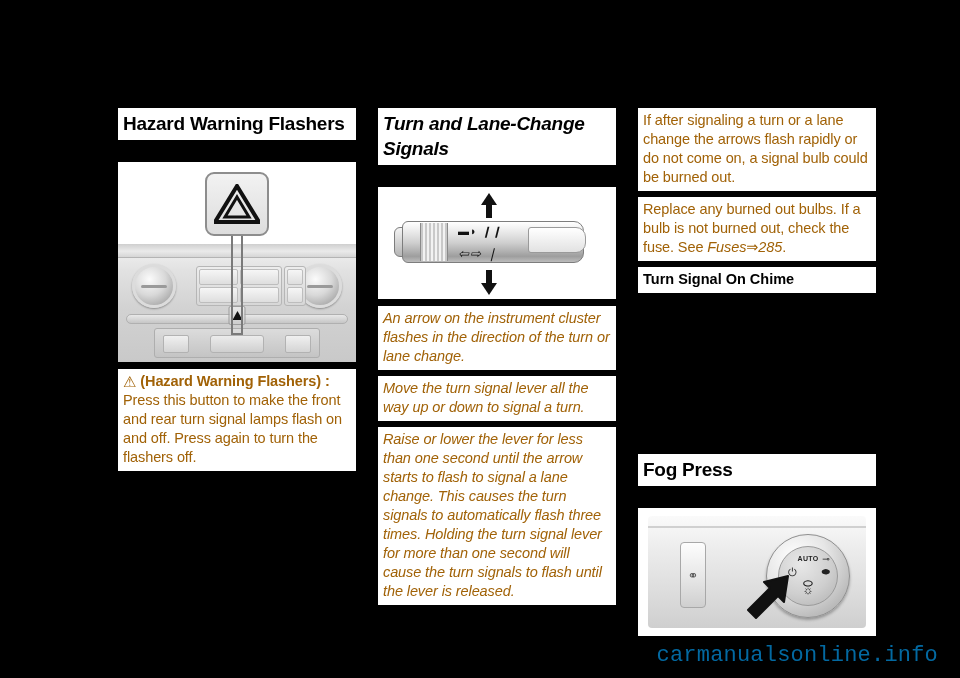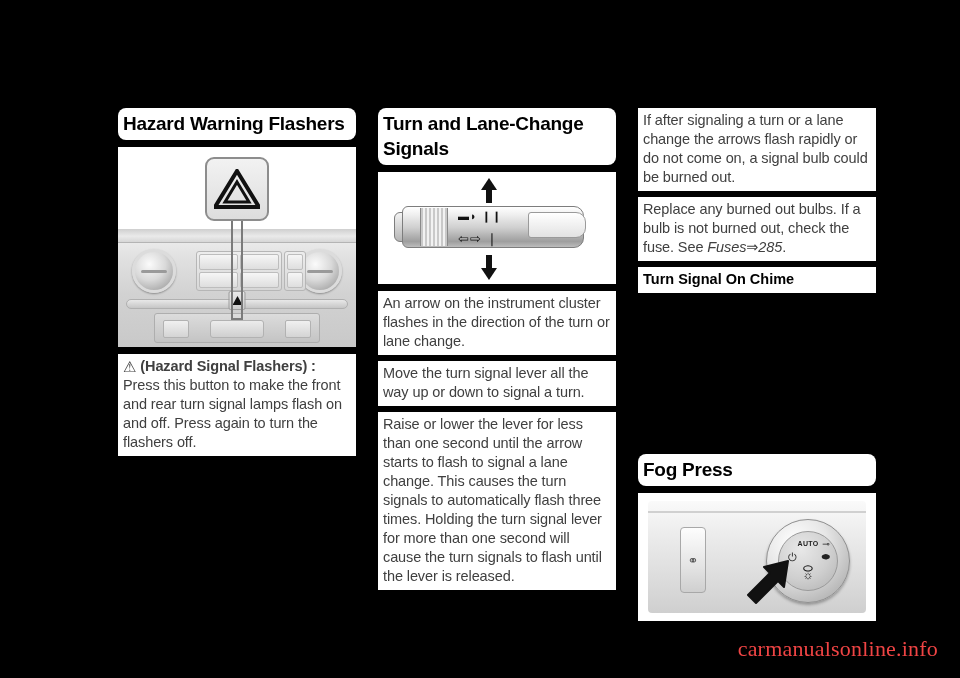--- a/index.html
+++ b/index.html
@@ -21,44 +21,43 @@
     background: #000000;
   }
 
   
   .col {
     position: absolute;
     top: 108px;
     width: 238px;
   }
   .col-left   { left: 118px; }
-  .col-mid    { left: 378px; }
+  .col-mid    { left: 378px; font-style: italic; }
   .col-right  { left: 638px; }
 
   
   .blk {
     background: #ffffff;
-    color: #404040;
+    color: #a16207;
     padding: 3px 5px 4px 5px;
     margin-bottom: 6px;
     font-size: 14.5px;
     line-height: 19px;
     letter-spacing: -0.1px;
   }
 
   .head {
     background: #ffffff;
     color: #000000;
     font-size: 19px;
     font-weight: bold;
     line-height: 25px;
     padding: 3px 5px 4px 5px;
-    margin-bottom: 7px;
+    margin-bottom: 22px;
     letter-spacing: -0.25px;
-    border-radius: 8px;
   }
 
   .subhead {
     background: #ffffff;
     color: #000000;
     font-size: 14.5px;
     font-weight: bold;
     line-height: 19px;
     padding: 3px 5px 4px 5px;
     margin-bottom: 6px;
@@ -248,23 +247,23 @@
   .d-auto{ position:absolute; left:50%; transform:translateX(-50%); top:8px; font-size:7px; font-weight:bold; color:#222; letter-spacing:.3px; }
   .d-hl  { position:absolute; left:50%; transform:translateX(-50%); top:7px; margin-left:18px; font-size:9px; color:#222; }
   .d-off { position:absolute; left:9px; top:19px; font-size:11px; color:#222; }
   .d-lamp{ position:absolute; right:7px; top:19px; font-size:10px; color:#222; }
   .d-fog { position:absolute; left:50%; transform:translateX(-50%); top:30px; font-size:11px; color:#111; font-weight:bold; }
   .d-park{ position:absolute; left:50%; transform:translateX(-50%); bottom:8px; font-size:12px; color:#222; }
   .fog-pointer{ position:absolute; left:96px; top:58px; z-index:4; }
 
   
   .watermark{
-    position:absolute; right:22px; bottom:16px;
-    color:#ef4444; font-size:22px; letter-spacing:.2px;
-    font-family:Liberation Serif, serif;
+    position:absolute; right:22px; bottom:10px;
+    color:#0369a1; font-size:22px; letter-spacing:.2px;
+    font-family:Liberation Mono, monospace;
   }
 </style>
 </head>
 <body>
 
 <div class="page">
 
   <div class="col col-left">
 
     <div class="head">Hazard Warning Flashers</div>
@@ -304,21 +303,21 @@
         <div class="tray">
           <div class="btn-sq b1"></div>
           <div class="tray-center"></div>
           <div class="btn-sq b2"></div>
         </div>
       </div>
     </div>
 
     <div class="blk">
       <span class="hazicon">⚠</span>
-      <span class="bold">(Hazard Signal Flashers) :</span>
+      <span class="bold">(Hazard Warning Flashers) :</span>
       <span>Press this button to make the front and rear turn signal lamps flash on and off. Press again to turn the flashers off.</span>
     </div>
   </div>
 
   <div class="col col-mid">
 
     <div class="head">Turn and Lane-Change Signals</div>
 
     <div class="fig fig-lev">
       <div class="lever-wrap">

